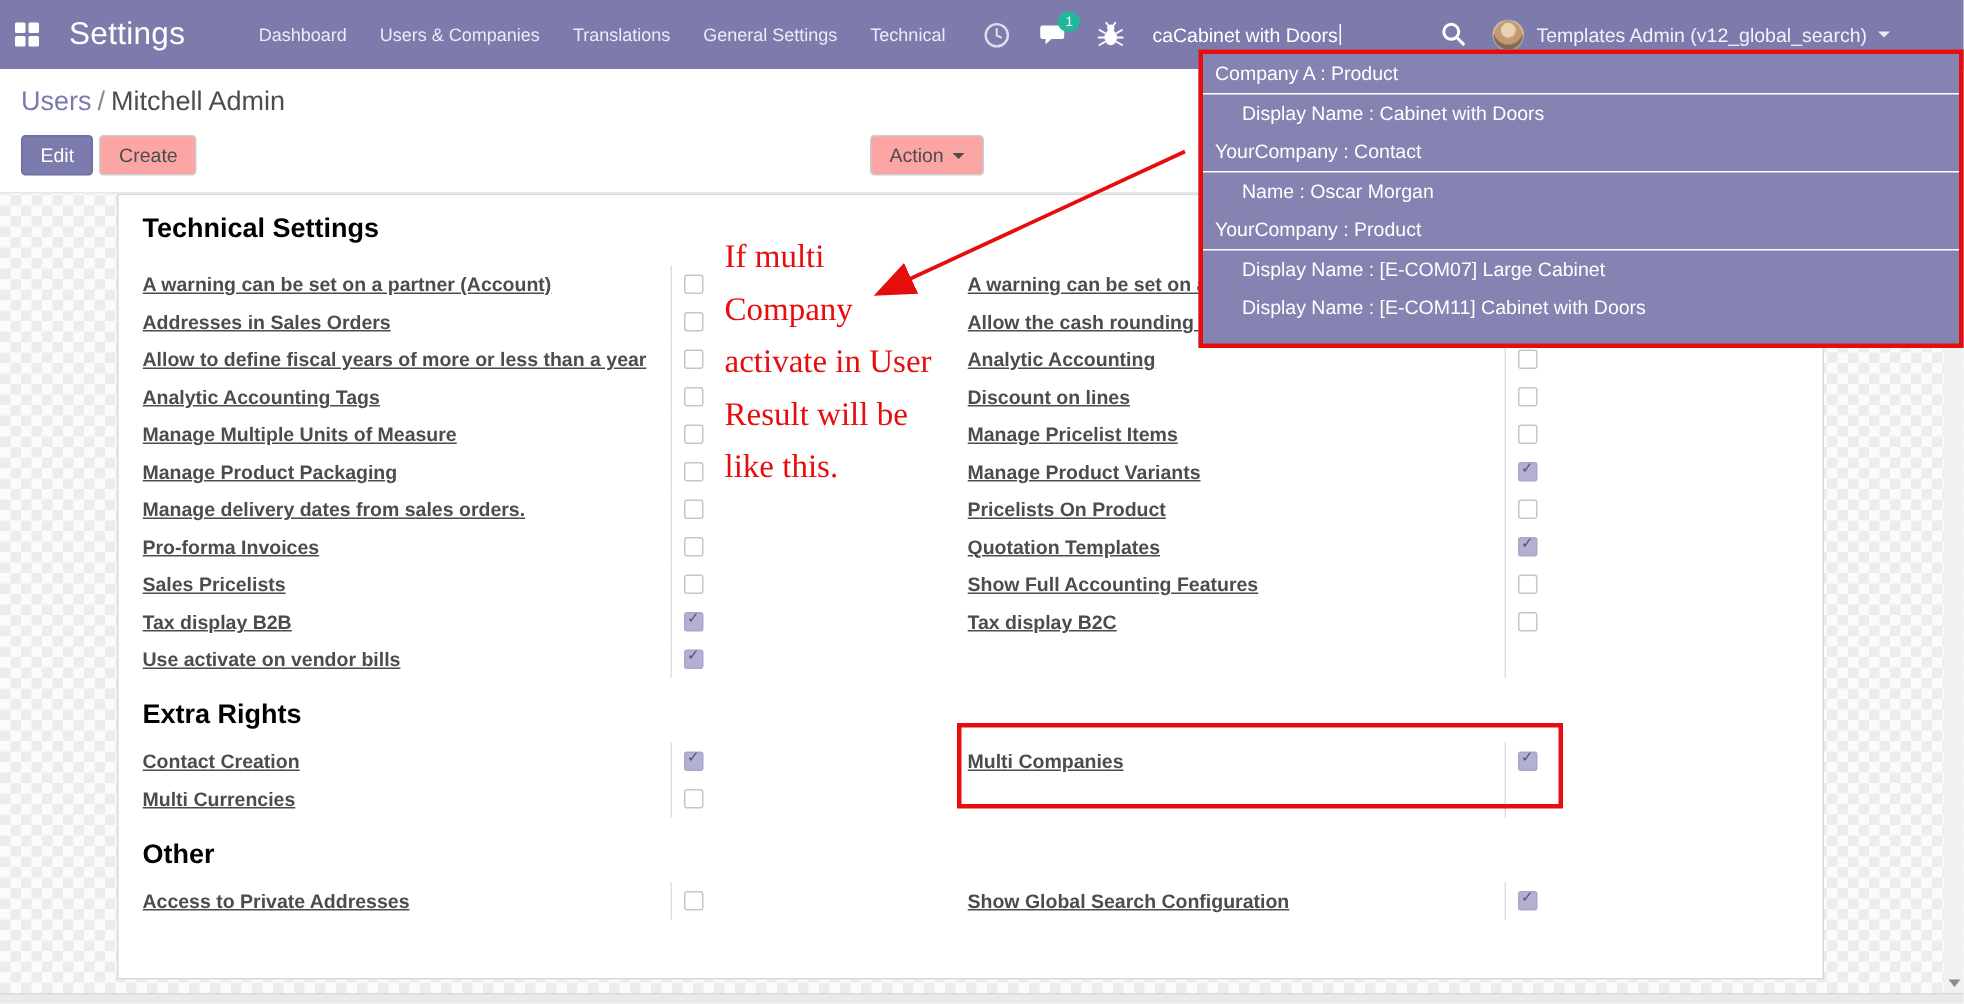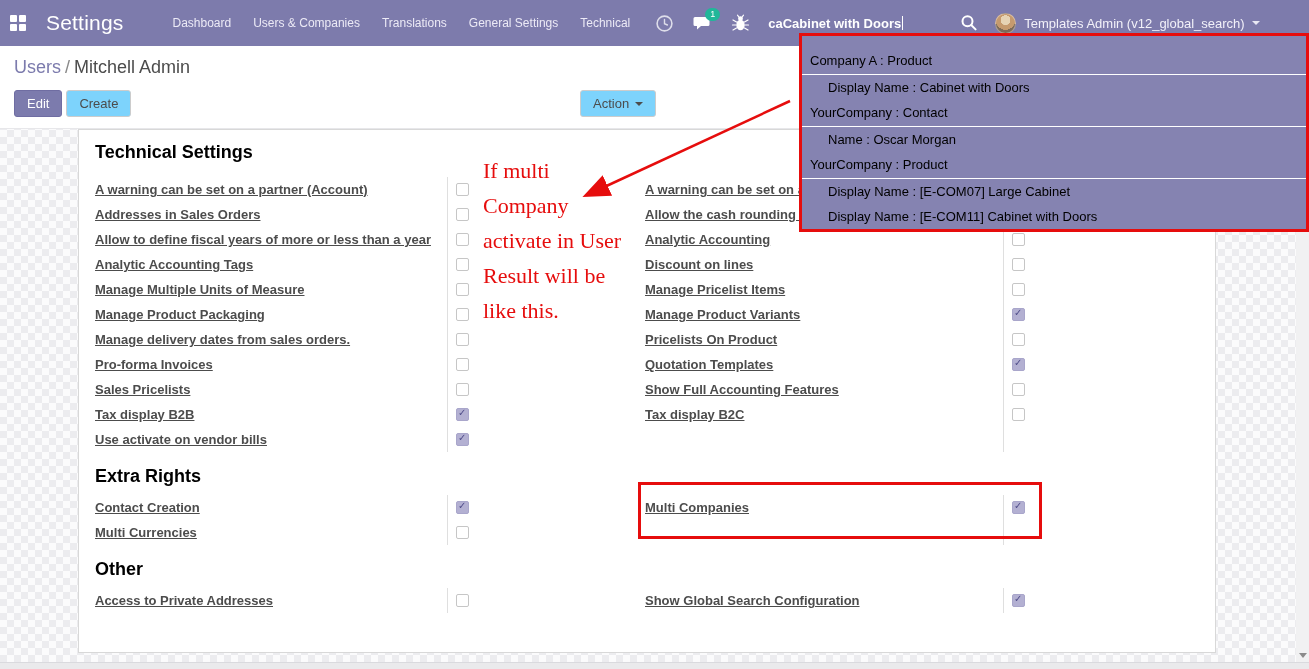--- a/index.html
+++ b/index.html
@@ -19,41 +19,41 @@
   .apps-icon{margin-left:10px;width:16px;height:16px;display:grid;cursor:pointer;
              grid-template-columns:7px 7px;grid-template-rows:7px 7px;gap:2px;}
   .apps-icon i{background:#fff;border-radius:1px;}
   .app-title{font-size:21px;margin-left:20px;letter-spacing:.2px;}
   .menu{display:flex;margin-left:38px;font-size:12px;color:#eceaf6;}
   .menu-item{padding:0 11px;line-height:46px;cursor:pointer;white-space:nowrap;}
   .nav-icons{display:flex;align-items:center;margin-left:14px;gap:19px;}
   .nav-icon{width:19px;height:19px;position:relative;cursor:pointer;flex:none;}
   .badge{position:absolute;top:-6px;right:-8px;background:#21b799;color:#fff;font-size:9px;
          min-width:13px;height:13px;border-radius:8px;line-height:13px;text-align:center;padding:0 1px;}
-  .search-wrap{display:flex;align-items:center;margin-left:18px;font-weight:bold;}
+  .search-wrap{display:flex;align-items:center;margin-left:18px;}
   .search-box{width:192px;display:flex;align-items:center;font-size:13px;color:#fff;cursor:text;}
   .search-caret{display:inline-block;width:1px;height:14px;background:#fff;margin-left:1px;}
   .user-menu{display:flex;align-items:center;margin-left:16px;cursor:pointer;}
   .avatar{width:21px;height:21px;border-radius:50%;flex:none;
           background:radial-gradient(circle at 50% 32%,#e6d3b4 0 30%,#c59a6e 31% 60%,#7d6a57 61%);
           border:1px solid rgba(255,255,255,.35);box-sizing:border-box;}
   .user-name{margin-left:8px;font-size:13px;color:#f2f1f9;white-space:nowrap;}
   .caret-down{width:0;height:0;margin-left:7px;border-left:4px solid transparent;
               border-right:4px solid transparent;border-top:4px solid #e8e7f3;}
 
   
   .control-panel{position:absolute;top:46px;left:0;width:100%;height:83px;background:#fff;
                  border-bottom:1px solid #e7e7ea;box-sizing:border-box;z-index:5;}
   .breadcrumb{position:absolute;left:14px;top:11px;font-size:18px;}
   .bc-link{color:#7c7bad;cursor:pointer;}
   .bc-sep{color:#888;padding:0 4px;}
   .bc-current{color:#4c4c4c;}
   .btn-row{position:absolute;left:14px;top:44px;display:flex;gap:4px;}
   .btn{font-size:13px;height:27px;line-height:25px;padding:0 12px;border-radius:3px;
-       border:1px solid #ccc;background:#7dd3fc;color:#4c4c4c;box-sizing:border-box;cursor:pointer;}
+       border:1px solid #ccc;background:#fca5a5;color:#4c4c4c;box-sizing:border-box;cursor:pointer;}
   .btn-primary{background:#7c7bad;border-color:#6f6da2;color:#fff;}
   .btn-action{position:absolute;left:580px;top:44px;}
   .action-caret{display:inline-block;width:0;height:0;margin-left:6px;vertical-align:2px;
                 border-left:4px solid transparent;border-right:4px solid transparent;border-top:4px solid #4c4c4c;}
 
   
   .sheet{position:absolute;left:78px;top:129px;width:1138px;height:524px;background:#fff;
          border:1px solid #d8d8d8;box-sizing:border-box;padding:12px 16px 0;z-index:6;}
   .section-title{color:#000000;font-size:18px;font-weight:bold;margin:14px 0 8px;}
   .section:first-child .section-title{margin-top:0;margin-bottom:14px;}
@@ -63,21 +63,21 @@
   .cell-cb{height:25px;border-left:1px solid #dfdfdf;display:flex;align-items:center;
            padding-left:8px;box-sizing:border-box;}
   .cb{width:13px;height:13px;border:1px solid #c6c6c6;border-radius:2px;background:#fff;
       box-sizing:border-box;position:relative;flex:none;cursor:default;}
   .cb.checked{background:#b3b0d2;border-color:#a9a6cb;}
   .cb.checked::after{content:"\2713";position:absolute;left:1px;top:-2px;font-size:10px;
       font-weight:bold;color:#514e8a;font-family:"DejaVu Sans",sans-serif;}
 
   
   .search-dropdown{position:absolute;left:799px;top:33px;width:510px;height:199px;box-sizing:border-box;
-      background:#8583b1;border:3px solid #e60d0d;z-index:60;padding-top:12px;color:#000000;font-size:13px;}
+      background:#8583b1;border:3px solid #e60d0d;z-index:60;color:#ffffff;font-size:13px;}
   .dd-header{height:27px;line-height:25px;padding-left:8px;border-bottom:1px solid #fff;box-sizing:border-box;}
   .dd-item{height:25px;line-height:25px;padding-left:26px;cursor:pointer;white-space:nowrap;overflow:hidden;}
 
   
   .annotation-text{position:absolute;left:483px;top:153px;width:190px;z-index:20;
       font-family:"Liberation Serif",serif;font-size:22px;color:#e60d0d;}
   .ann-line{height:35px;line-height:35px;white-space:nowrap;}
   .annotation-arrow{position:absolute;left:555px;top:85px;z-index:25;}
   .annotation-box{position:absolute;left:638px;top:482px;width:404px;height:57px;
       border:3px solid #e60d0d;box-sizing:border-box;z-index:20;}

